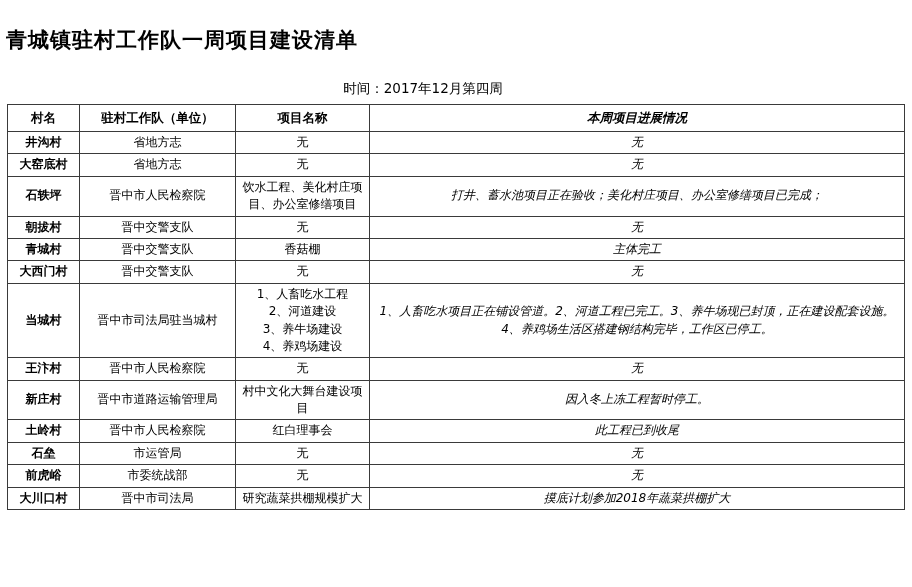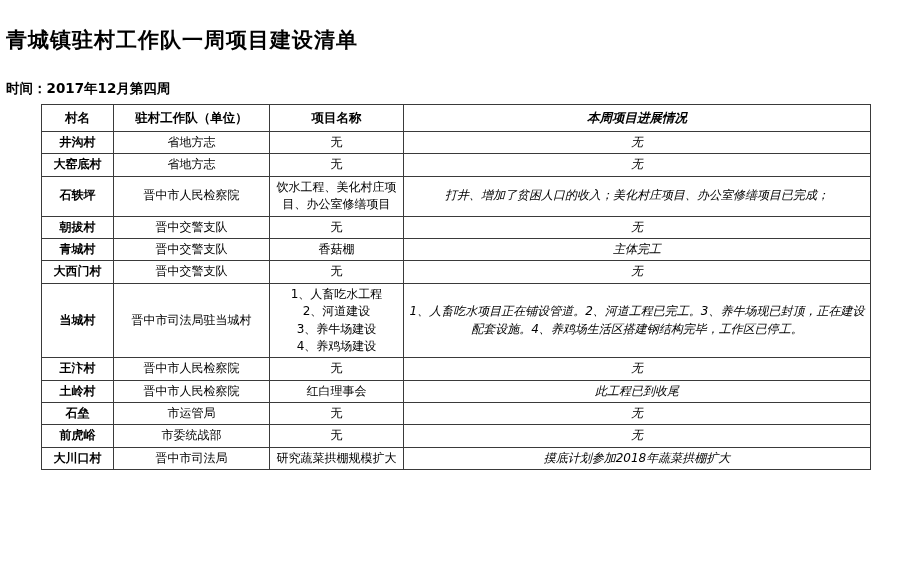--- a/index.html
+++ b/index.html
@@ -24,29 +24,29 @@
   .doc-title {
     font-size: 21px;
     font-weight: bold;
     letter-spacing: 1px;
     margin-top: 26px;
     margin-bottom: 26px;
     font-family: "DejaVu Serif", "Liberation Serif", serif;
   }
   .meta-row {
     display: flex;
-    justify-content: flex-start;
+    justify-content: center;
     padding-right: 66px;
     font-size: 13.5px;
-    font-weight: bold;
+    font-weight: normal;
     margin-bottom: 6px;
   }
   table.sheet {
     border-collapse: collapse;
-    width: 830px;
+    width: 898px;
     table-layout: fixed;
     margin: 0 auto;
   }
   table.sheet td {
     border: 1px solid #3a3a3a;
     font-size: 12px;
     text-align: center;
     vertical-align: middle;
     padding: 2px 3px;
     line-height: 1.45;
@@ -102,21 +102,21 @@
         <tr>
           <td class="cell-a">大窑底村</td>
           <td class="cell-b">省地方志</td>
           <td class="cell-c">无</td>
           <td class="cell-d just">无</td>
         </tr>
         <tr>
           <td class="cell-a">石轶坪</td>
           <td class="cell-b">晋中市人民检察院</td>
           <td class="cell-c">饮水工程、美化村庄项目、办公室修缮项目</td>
-          <td class="cell-d just">打井、增加了贫困人口的收入；美化村庄项目、办公室修缮项目已完成；</td>
+          <td class="cell-d just">打井、蓄水池项目正在验收；美化村庄项目、办公室修缮项目已完成；</td>
         </tr>
         <tr>
           <td class="cell-a">朝拔村</td>
           <td class="cell-b">晋中交警支队</td>
           <td class="cell-c">无</td>
           <td class="cell-d just">无</td>
         </tr>
         <tr>
           <td class="cell-a">青城村</td>
           <td class="cell-b">晋中交警支队</td>
@@ -135,20 +135,26 @@
           <td class="cell-c">1、人畜吃水工程<br>2、河道建设<br>3、养牛场建设<br>4、养鸡场建设</td>
           <td class="cell-d just">1、人畜吃水项目正在铺设管道。2、河道工程已完工。3、养牛场现已封顶，正在建设配套设施。4、养鸡场生活区搭建钢结构完毕，工作区已停工。</td>
         </tr>
         <tr>
           <td class="cell-a">王汴村</td>
           <td class="cell-b">晋中市人民检察院</td>
           <td class="cell-c">无</td>
           <td class="cell-d just">无</td>
         </tr>
         <tr>
+          <td class="cell-a">新庄村</td>
+          <td class="cell-b">晋中市道路运输管理局</td>
+          <td class="cell-c">村中文化大舞台建设项目</td>
+          <td class="cell-d just">因入冬上冻工程暂时停工。</td>
+        </tr>
+        <tr>
           <td class="cell-a">土岭村</td>
           <td class="cell-b">晋中市人民检察院</td>
           <td class="cell-c">红白理事会</td>
           <td class="cell-d just">此工程已到收尾</td>
         </tr>
         <tr>
           <td class="cell-a">石垒</td>
           <td class="cell-b">市运管局</td>
           <td class="cell-c">无</td>
           <td class="cell-d just">无</td>

